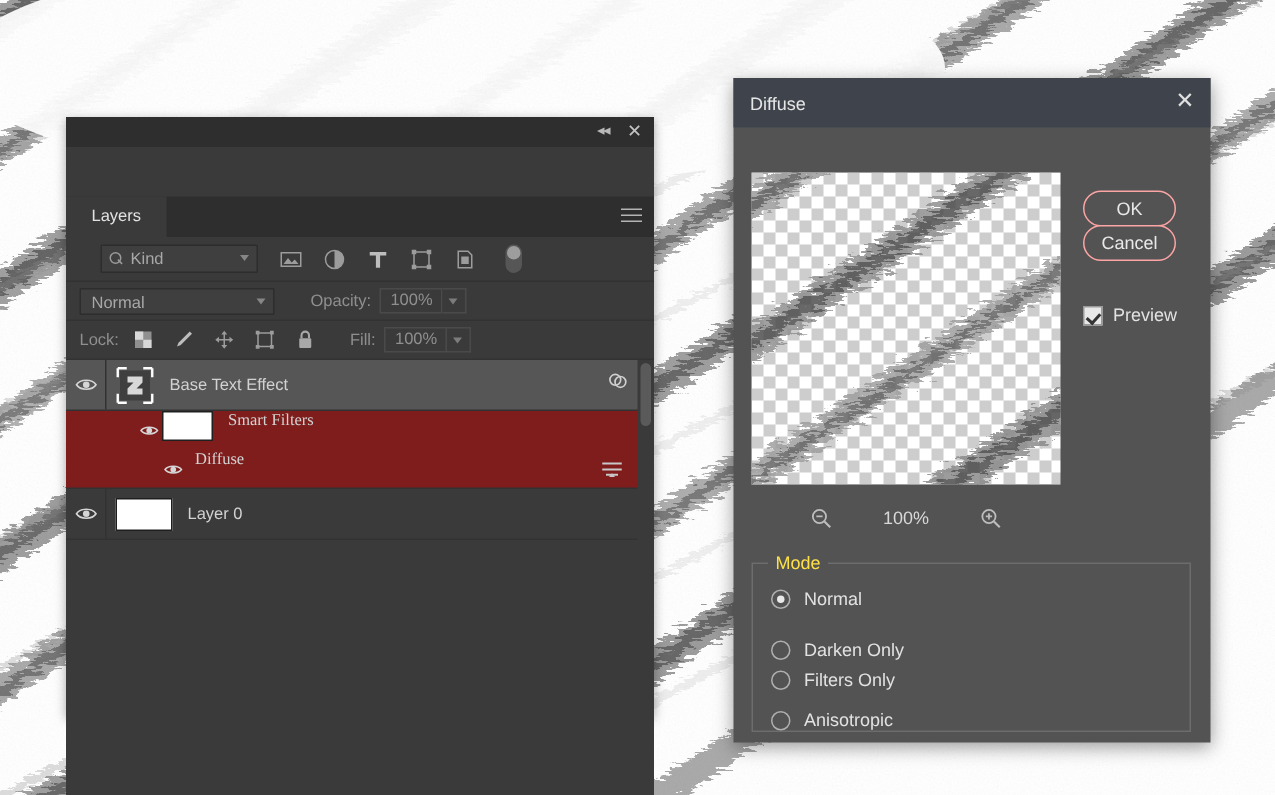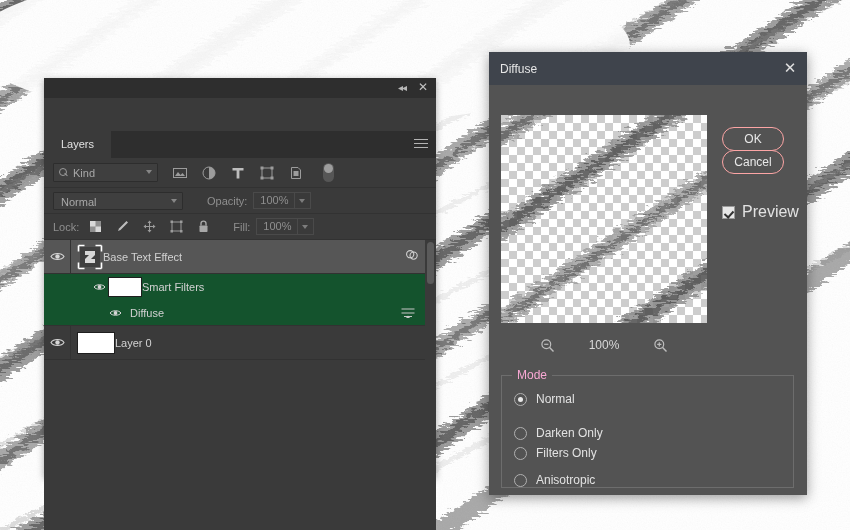--- a/index.html
+++ b/index.html
@@ -67,21 +67,21 @@
   }
   .hamburger i {
     display: block; height: 1px; background: #b4b4b4; margin-bottom: 3px;
   }
 
   .filter-row {
     position: relative;
     height: 30px;
     background: #3a3a3a;
     border-bottom: 1px solid #323232;
-    display: flex; align-items: center;
+    display: flex; align-items: center; padding-left: 14px;
   }
   .kind-select {
     margin-left: 9px;
     width: 105px; height: 19px;
     background: #3f3f3f;
     border: 1px solid #2d2d2d;
     border-radius: 1px;
     display: flex; align-items: center;
     position: relative;
   }
@@ -190,35 +190,35 @@
   .thumb-so {
     width: 26px; height: 26px; flex: none;
     margin-left: 7px;
     position: relative;
   }
   .thumb-white {
     width: 34px; height: 20px; flex: none;
     background: #ffffff; border: 1px solid #1f1f1f;
   }
   .layer-name {
-    margin-left: 0; color: #d2d2d2; font-size: 11px;
+    margin-left: 10px; color: #d2d2d2; font-size: 11px;
   }
   .row-right-icons {
     position: absolute; right: 6px; top: 0; height: 100%;
     display: flex; align-items: center; gap: 5px;
   }
   .chev-up {
     color: #c0c0c0; font-size: 10px; line-height: 10px;
   }
 
   .sf-row {
     position: relative;
     height: 26px;
-    background: #14532d;
-    display: flex; align-items: center;
+    background: #7f1d1d;
+    display: flex;  font-family: Liberation Serif, serif;
   }
   .sf-row .eye-sm {
     width: 18px; height: 26px; display: flex; align-items: center; justify-content: center;
     flex: none;
   }
   .scrollbar-track {
     position: absolute; right: 0; top: 0; width: 11px; height: 100%;
     background: #3a3a3a;
   }
   .scrollbar-thumb {
@@ -315,32 +315,32 @@
     position: relative;
   }
   .chk::after {
     content: "";
     position: absolute; left: 3px; top: 2px;
     width: 4px; height: 7px;
     border: solid #333333;
     border-width: 0 2px 2px 0;
     transform: rotate(42deg);
   }
-  .preview-check .plbl { color: #e2e2e2; font-size: 16px; }
+  .preview-check .plbl { color: #e2e2e2; font-size: 12px; }
 
   .mode-group {
     position: absolute; left: 12px; top: 290px;
     width: 293px; height: 113px;
     border: 1px solid #6d6d6d;
   }
   .mode-legend {
     position: absolute; left: 10px; top: -8px;
     background: #535353;
     padding: 0 5px;
-    color: #f9a8d4; font-size: 12px;
+    color: #fde047; font-size: 12px;
   }
   .radio-item {
     position: absolute; left: 12px;
     display: flex; align-items: center; gap: 9px;
   }
   .radio {
     width: 13px; height: 13px;
     border: 1px solid #b0b0b0; border-radius: 50%;
     background: #535353;
     position: relative; flex: none;

